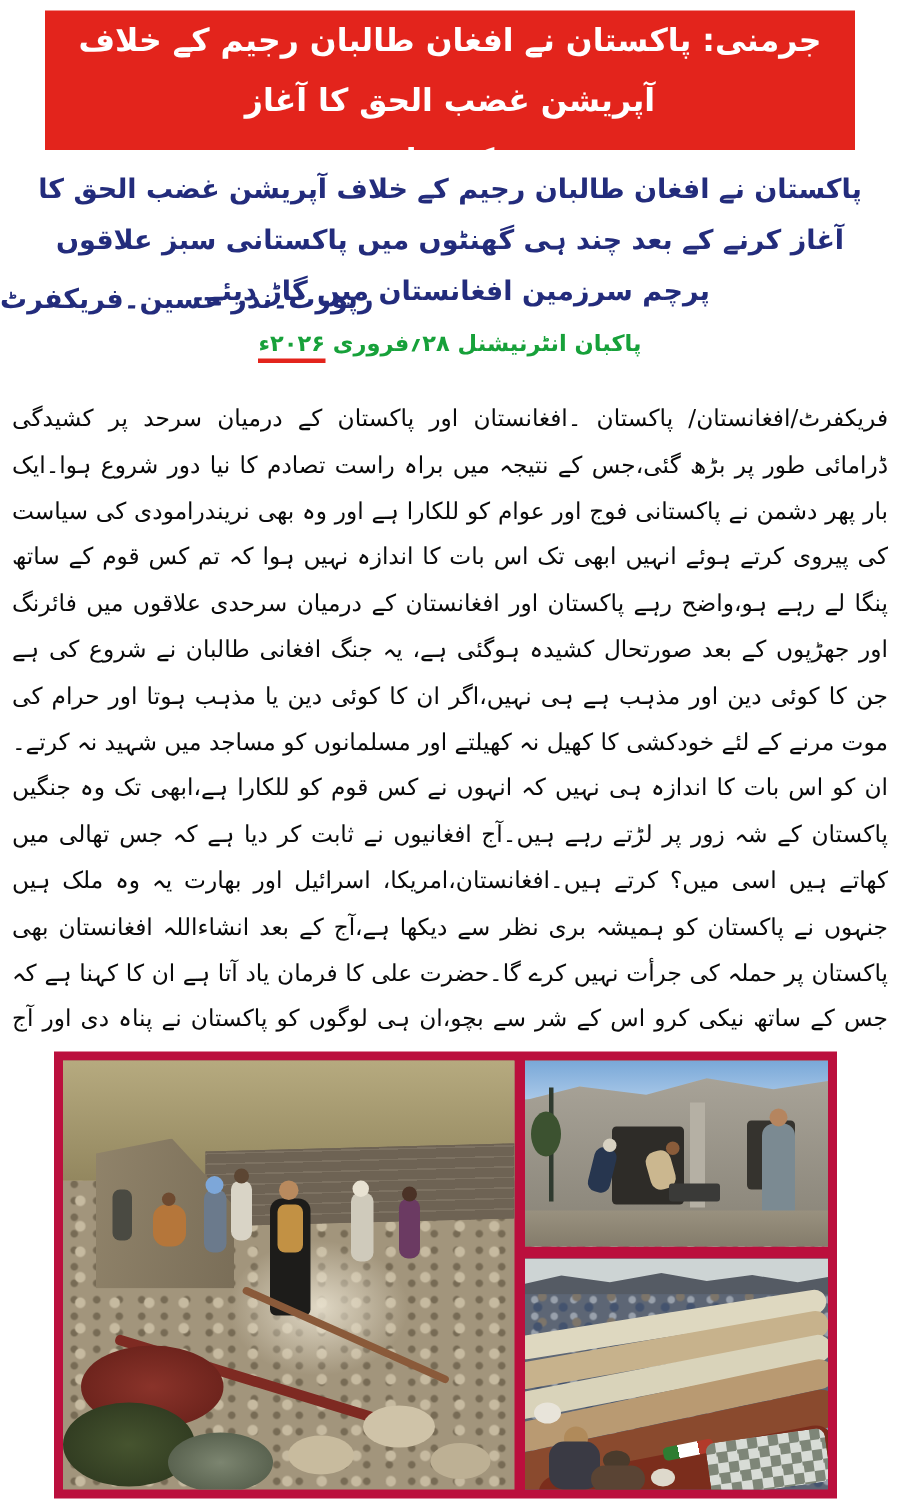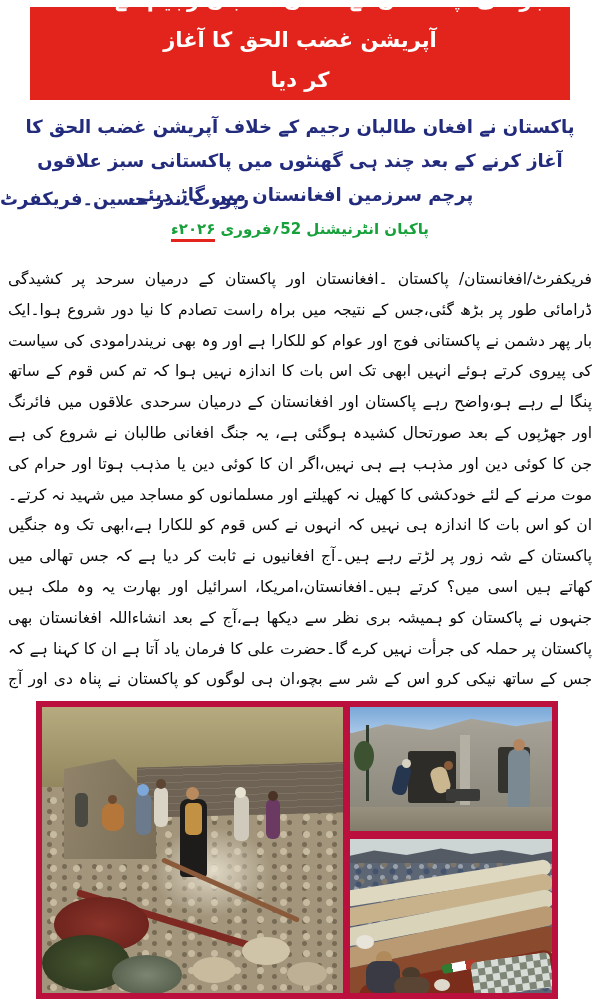--- a/index.html
+++ b/index.html
@@ -7,21 +7,21 @@
     width:600px;height:1008px;position:relative;overflow:hidden;
     background:#ffffff;
     font-family:"DejaVu Sans","Liberation Sans",sans-serif;
     direction:rtl;
   }
   .abs{position:absolute;}
   
   .banner{
     left:30px;top:7px;width:540px;height:93px;
     background:#e3241c;color:#ffffff;
-    display:flex;flex-direction:column;justify-content:flex-end;align-items:center;
+    display:flex;flex-direction:column;justify-content:space-between;align-items:center;
     text-align:center;font-weight:bold;font-size:21px;line-height:40px;
   }
   
   .subhead{
     left:15px;top:110px;width:570px;
     color:#232c7c;font-weight:bold;font-size:18px;line-height:34px;
     text-align:center;
   }
   .byline{
     left:0;top:188px;width:600px;text-align:left;
@@ -74,21 +74,21 @@
 
 <div class="abs banner">
   <div>جرمنی: پاکستان نے افغان طالبان رجیم کے خلاف آپریشن غضب الحق کا آغاز</div>
   <div>کر دیا</div>
 </div>
 
 <div class="abs subhead">پاکستان نے افغان طالبان رجیم کے خلاف آپریشن غضب الحق کا آغاز کرنے کے بعد چند ہی گھنٹوں میں پاکستانی سبز علاقوں پرچم سرزمین افغانستان میں گاڑ دیئے۔</div>
 
 <div class="abs byline">رپورٹ۔نذر حسین۔فریکفرٹ</div>
 
-<div class="abs dateline"><span>پاکبان انٹرنیشنل 52؍فروری </span><span class="year">۲۰۲۶ء</span></div>
+<div class="abs dateline"><span>پاکبان انٹرنیشنل ۲۸؍فروری </span><span class="year">۲۰۲۶ء</span></div>
 
 <div class="abs bodytext">فریکفرٹ/افغانستان/ پاکستان ۔افغانستان اور پاکستان کے درمیان سرحد پر کشیدگی ڈرامائی طور پر بڑھ گئی،جس کے نتیجہ میں براہ راست تصادم کا نیا دور شروع ہوا۔ایک بار پھر دشمن نے پاکستانی فوج اور عوام کو للکارا ہے اور وہ بھی نریندرامودی کی سیاست کی پیروی کرتے ہوئے انہیں ابھی تک اس بات کا اندازہ نہیں ہوا کہ تم کس قوم کے ساتھ پنگا لے رہے ہو،واضح رہے پاکستان اور افغانستان کے درمیان سرحدی علاقوں میں فائرنگ اور جھڑپوں کے بعد صورتحال کشیدہ ہوگئی ہے، یہ جنگ افغانی طالبان نے شروع کی ہے جن کا کوئی دین اور مذہب ہے ہی نہیں،اگر ان کا کوئی دین یا مذہب ہوتا اور حرام کی موت مرنے کے لئے خودکشی کا کھیل نہ کھیلتے اور مسلمانوں کو مساجد میں شہید نہ کرتے۔ان کو اس بات کا اندازہ ہی نہیں کہ انہوں نے کس قوم کو للکارا ہے،ابھی تک وہ جنگیں پاکستان کے شہ زور پر لڑتے رہے ہیں۔آج افغانیوں نے ثابت کر دیا ہے کہ جس تھالی میں کھاتے ہیں اسی میں؟ کرتے ہیں۔افغانستان،امریکا، اسرائیل اور بھارت یہ وہ ملک ہیں جنہوں نے پاکستان کو ہمیشہ بری نظر سے دیکھا ہے،آج کے بعد انشاءاللہ افغانستان بھی پاکستان پر حملہ کی جرأت نہیں کرے گا۔حضرت علی کا فرمان یاد آتا ہے ان کا کہنا ہے کہ جس کے ساتھ نیکی کرو اس کے شر سے بچو،ان ہی لوگوں کو پاکستان نے پناہ دی اور آج تک پاکستانی اناج ان کو سپلائی کر رہا ہے،ان شرپسند لوگوں کے لئے پاکستان یورپ کی حیثیت رکھتا تھا۔ان لوگوں نے پاکستانی قوم کو للکارا ہے یہ دس مئی کو بھول جائیں گے۔افواج پاکستان نے کبھی اپنا سر جھکنے نہیں دیا اور نہ ہی جھکنے دیں گے، پاکستان سے باہر بسنے والے کروڑوں پاکستانی اپنی افواج پاکستان کے ساتھ شانہ بشانہ کھڑے ہیں۔ پاکستان کی جوابی کاروائی پاکستان کی خودمختاری کی خلاف ورزی کا جواب ہے، پاکستان نے اعلان کر دیا ہے کہ وہ مزید اشتعال انگیزی کا فوری اور سخت؟ جواب دے گا۔یہ صورتحال ایک خطرناک ایکشن ری ایکشن سائیکل کو ظاہر کرتی ہے جو خطے کو مزید عدم استحکام کا شکار کر رہی ہے۔ پاکستان زندہ باد۔</div>
 
 <div class="abs collage">
 
   <div class="photo photo-left">
 
     <div class="rect" style="left:0;top:0;width:301px;height:80px;
       background-color:#ab9f74;
       background-image:linear-gradient(#b6aa7f,#93875f),

